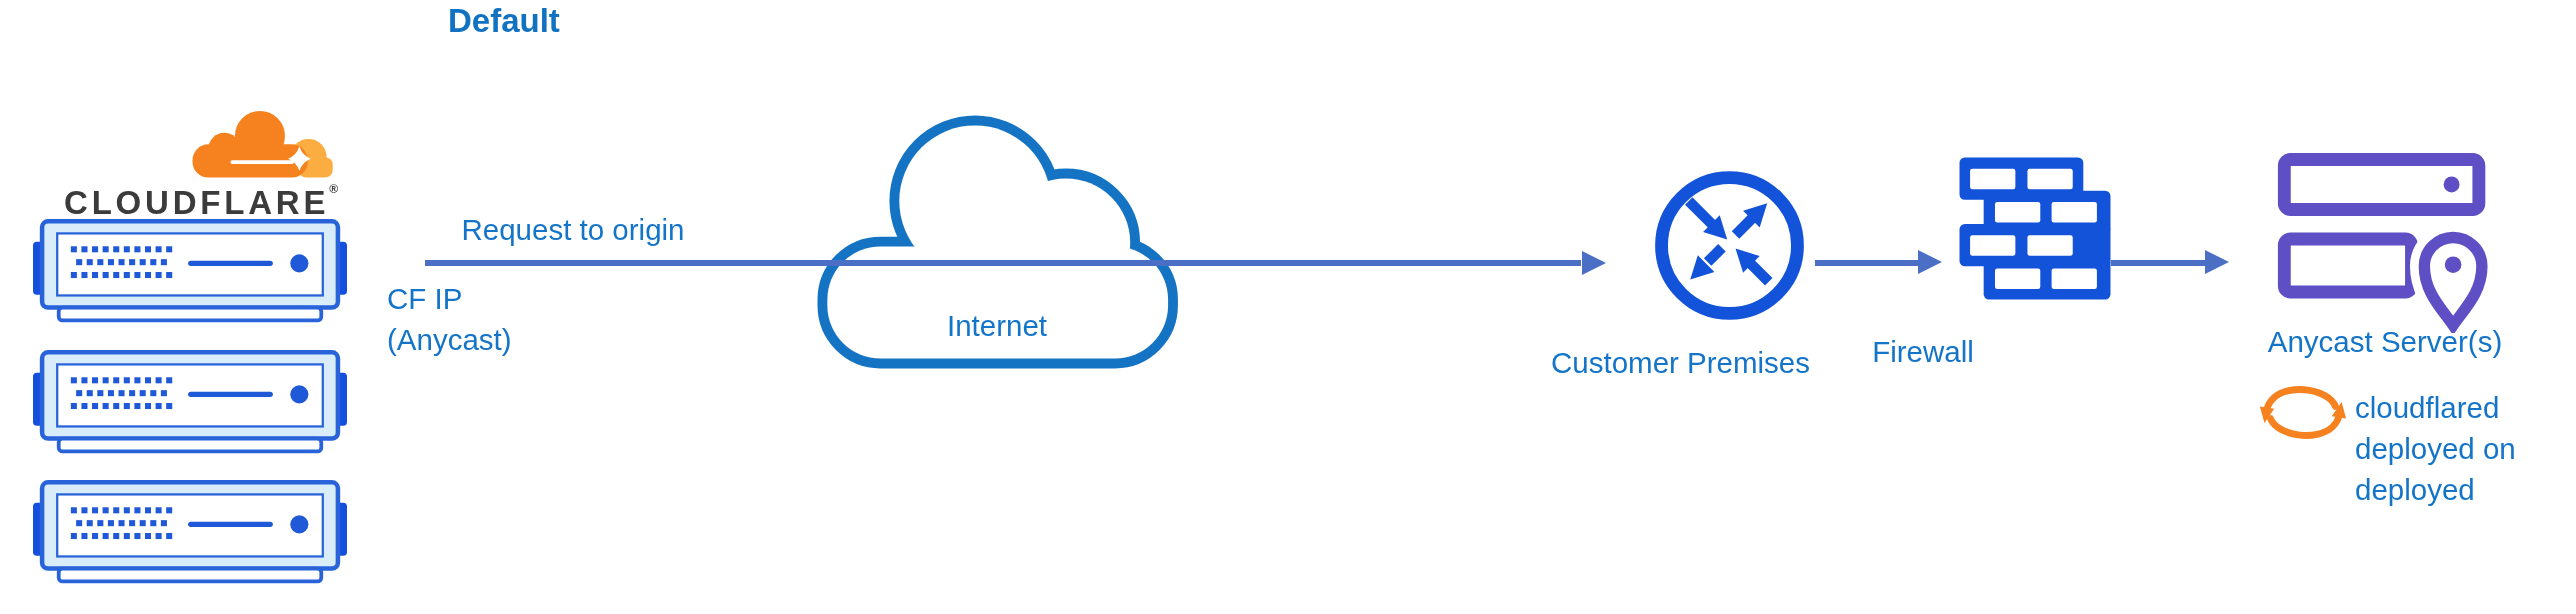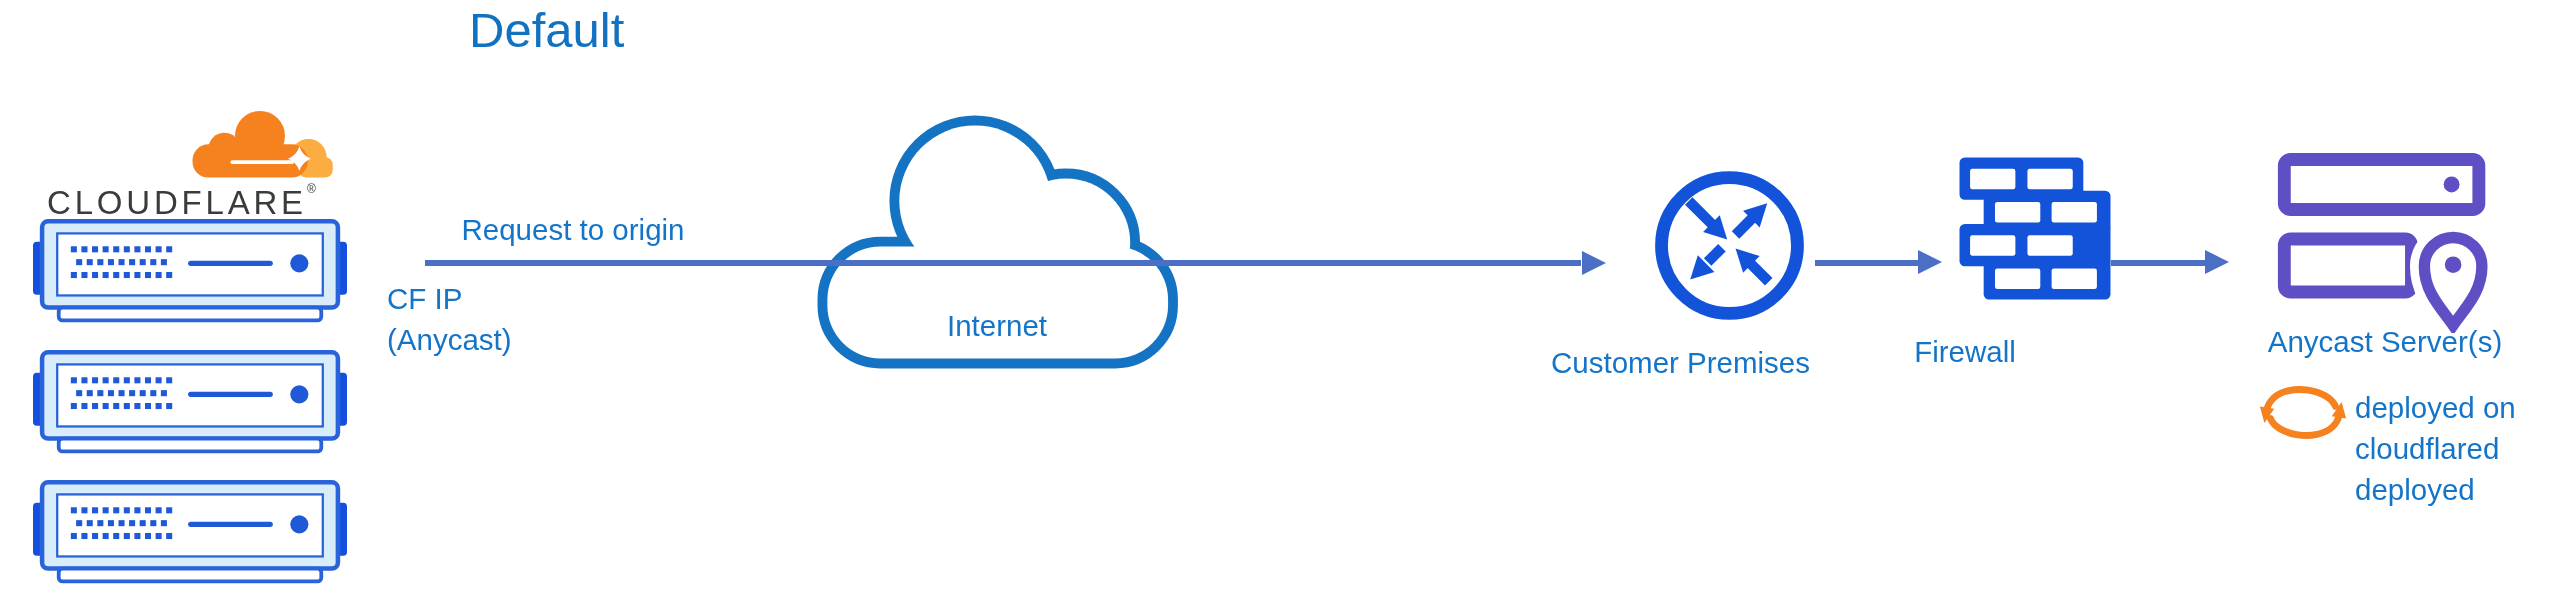--- a/index.html
+++ b/index.html
@@ -14,26 +14,26 @@
   }
   .lbl.center{text-align:left;transform:translateX(-50%);}
   .line{position:absolute;height:6px;background:var(--arrow-blue);}
   .ahead{
     position:absolute;width:0;height:0;
     border-left:24px solid var(--arrow-blue);
     border-top:12px solid transparent;
     border-bottom:12px solid transparent;
   }
   #title{
-    position:absolute;left:469px;top:1.5px;color:var(--title-blue);
-    font-size:49px;font-weight:normal;letter-spacing:0px;
+    position:absolute;left:448px;top:1.5px;color:var(--title-blue);
+    font-size:33px;font-weight:bold;letter-spacing:0px;
   }
   #wordmark{
-    position:absolute;left:47px;top:182px;color:var(--wordmark-dark);
-    font-size:33px;font-weight:normal;letter-spacing:3.8px;white-space:nowrap;
+    position:absolute;left:64px;top:182px;color:var(--wordmark-dark);
+    font-size:33px;font-weight:bold;letter-spacing:3.8px;white-space:nowrap;
   }
   #wordmark sup{font-size:12px;letter-spacing:0;vertical-align:21px;}
   
   .fl-blue{fill:var(--icon-blue);}
   .arrow-shaft{stroke:var(--icon-blue);stroke-width:14;fill:none;}
   .wh{fill:#ffffff;}
   .cloud-st{stroke:var(--cloud-blue);stroke-width:26;fill:#fff;}
   .tab{fill:var(--tab-blue);}
   .srv-body{fill:var(--server-fill);stroke:var(--server-stroke);stroke-width:6;}
   .srv-in{fill:#fff;stroke:var(--server-stroke);stroke-width:3;}
@@ -164,21 +164,21 @@
   <rect class="fl-blue" x="34" y="46" width="168" height="56" rx="7"></rect>
   <rect class="wh" x="49" y="61" width="60" height="27" rx="3"></rect>
   <rect class="wh" x="124" y="61" width="60" height="27" rx="3"></rect>
   <rect class="fl-blue" x="2" y="90" width="200" height="56" rx="7"></rect>
   <rect class="wh" x="16" y="105" width="60" height="27" rx="3"></rect>
   <rect class="wh" x="92" y="105" width="60" height="27" rx="3"></rect>
   <rect class="fl-blue" x="34" y="134" width="168" height="56" rx="7"></rect>
   <rect class="wh" x="49" y="149" width="60" height="27" rx="3"></rect>
   <rect class="wh" x="124" y="149" width="60" height="27" rx="3"></rect>
 </svg>
-<div class="lbl center" style="left:1965px;top:331px;text-align:center">
+<div class="lbl center" style="left:1923px;top:331px;text-align:center">
   <span style="display:block">Firewall</span>
 </div>
 
 <div class="line" style="left:2111px;top:260px;width:94px"></div>
 <div class="ahead" style="left:2205px;top:250px"></div>
 
 <svg class="abs" style="left:2276px;top:151px" width="218" height="182" viewBox="0 0 288 240">
   <rect class="pur-st" x="11" y="11" width="257" height="66" rx="8"></rect>
   <circle class="pur" cx="232" cy="44" r="10.5"></circle>
   <rect class="pur-st" x="11" y="116" width="168" height="70" rx="8"></rect>
@@ -189,17 +189,17 @@
 <div class="lbl center" style="left:2385px;top:321px">Anycast Server(s)</div>
 
 <svg class="abs" style="left:2259px;top:383px" width="88" height="59" viewBox="0 0 116 78">
   <g id="syncHalf">
     <path class="or-arc" d="M101 31 C 92 8, 40 0, 19 20 C 13 26, 11 30, 10.5 35"></path>
     <polygon class="or" points="1,31 20,34 7,53"></polygon>
   </g>
   <use href="#syncHalf" transform="rotate(180 58 39)"></use>
 </svg>
 <div class="lbl" style="left:2355px;top:387px">
+  <span style="display:block">cloudflared</span>
   <span style="display:block">deployed on</span>
-  <span style="display:block">cloudflared</span>
   <span style="display:block">deployed</span>
 </div>
 
 
 </body></html>

